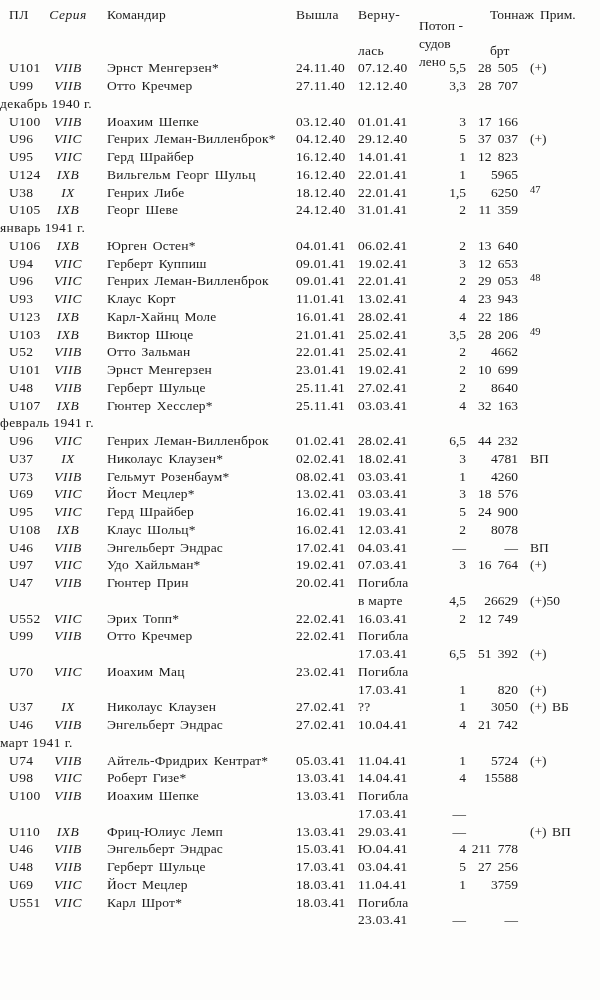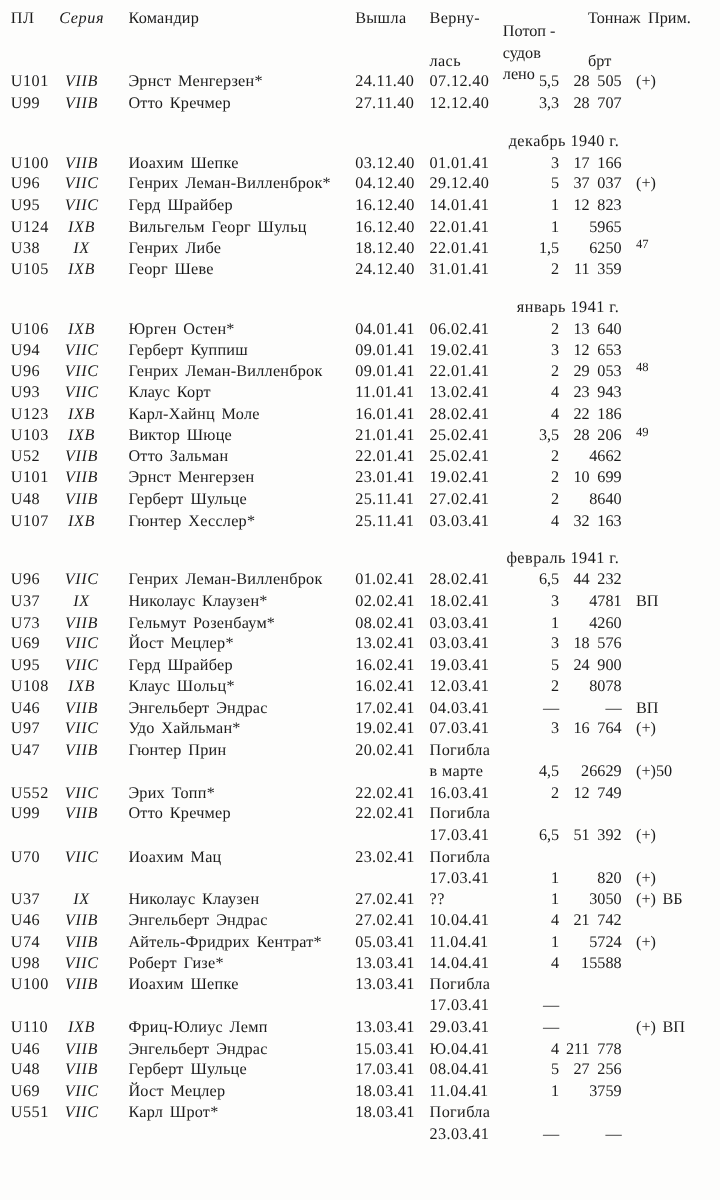--- a/index.html
+++ b/index.html
@@ -6,21 +6,21 @@
   body {
     width: 600px; height: 1000px;
     background: #fdfdfc;
     color: #1b1b1b;
     font-family: "Liberation Serif", "DejaVu Serif", serif;
     font-size: 13.5px;
     overflow: hidden;
   }
   .page { position: relative; width: 516px; padding-top: 6px; box-sizing: border-box; }
   .line { position: relative; height: 17.75px; line-height: 17.75px; white-space: nowrap; }
-  .section { text-align: right; margin-top: 14px; height: 17.75px; line-height: 17.75px; letter-spacing: 0.4px; }
+  .section { text-align: left; height: 17.75px; line-height: 17.75px; letter-spacing: 0.4px; }
   .c-pl     { position: absolute; left: 9px; letter-spacing: 0.4px; }
   .c-series { position: absolute; left: 40px; width: 56px; text-align: center; letter-spacing: 0.5px; font-style: italic; }
   .c-cmdr   { position: absolute; left: 107px; word-spacing: 2px; letter-spacing: 0.2px; }
   .c-out    { position: absolute; left: 296px; letter-spacing: 0.3px; }
   .c-ret    { position: absolute; left: 358px; letter-spacing: 0.3px; }
   .c-sunk   { position: absolute; left: 414px; width: 52px; text-align: right; }
   .c-tons   { position: absolute; left: 448px; width: 70px; text-align: right; word-spacing: 3px; font-family: Liberation Serif, serif; }
   .c-note   { position: absolute; left: 530px; word-spacing: 2px; }
   .c-h3     { position: absolute; left: 419px; margin-top: 11px; }
   .c-h4     { position: absolute; left: 470px; margin-left: 20px; }
@@ -355,20 +355,21 @@
       </div>
       <div class="line">
         <span class="c-pl">U46</span>
         <span class="c-series">VIIB</span>
         <span class="c-cmdr">Энгельберт Эндрас</span>
         <span class="c-out">27.02.41</span>
         <span class="c-ret">10.04.41</span>
         <span class="c-sunk">4</span>
         <span class="c-tons">21 742</span>
       </div>
+      <div class="section">март 1941 г.</div>
       <div class="line">
         <span class="c-pl">U74</span>
         <span class="c-series">VIIB</span>
         <span class="c-cmdr">Айтель-Фридрих Кентрат*</span>
         <span class="c-out">05.03.41</span>
         <span class="c-ret">11.04.41</span>
         <span class="c-sunk">1</span>
         <span class="c-tons">5724</span>
         <span class="c-note">(+)</span>
       </div>
@@ -408,21 +409,21 @@
         <span class="c-out">15.03.41</span>
         <span class="c-ret">Ю.04.41</span>
         <span class="c-sunk">4</span>
         <span class="c-tons">211 778</span>
       </div>
       <div class="line">
         <span class="c-pl">U48</span>
         <span class="c-series">VIIB</span>
         <span class="c-cmdr">Герберт Шульце</span>
         <span class="c-out">17.03.41</span>
-        <span class="c-ret">08.04.41</span>
+        <span class="c-ret">03.04.41</span>
         <span class="c-sunk">5</span>
         <span class="c-tons">27 256</span>
       </div>
       <div class="line">
         <span class="c-pl">U69</span>
         <span class="c-series">VIIC</span>
         <span class="c-cmdr">Йост Мецлер</span>
         <span class="c-out">18.03.41</span>
         <span class="c-ret">11.04.41</span>
         <span class="c-sunk">1</span>

